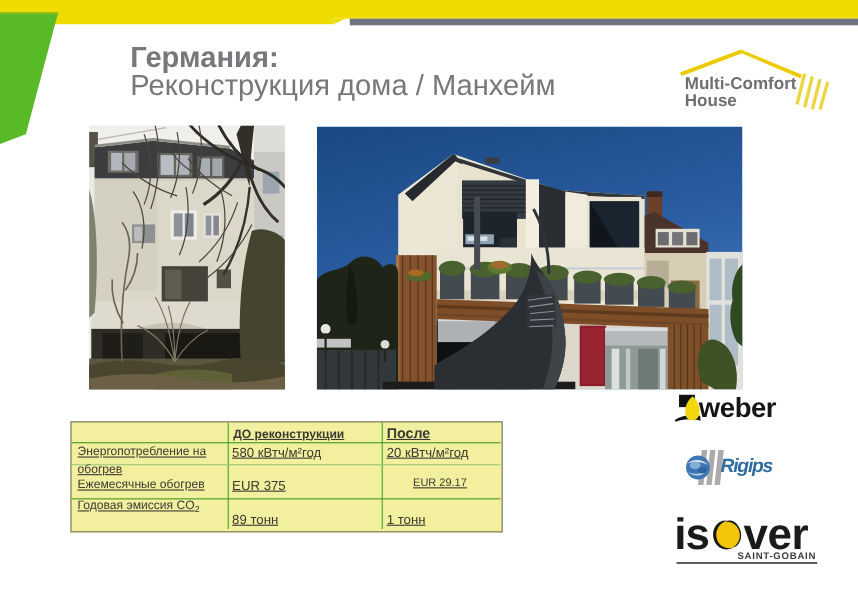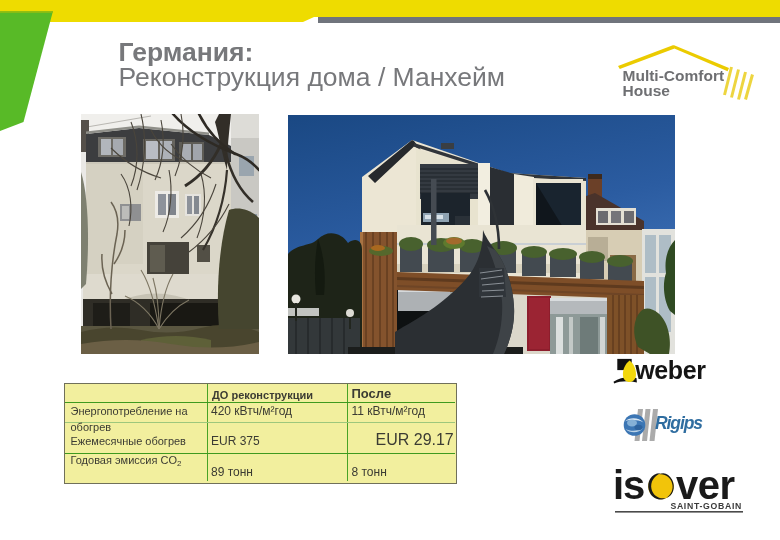--- a/index.html
+++ b/index.html
@@ -1,19 +1,19 @@
 <!DOCTYPE html>
 <html><head>
 <meta charset="utf-8">
 <style>
   html,body{margin:0;padding:0;}
   body{width:780px;height:540px;position:relative;overflow:hidden;background:#fff;
        font-family:"Liberation Sans", sans-serif;}
   .abs{position:absolute;}
-  .tc{color:#3B3B33;font-size:11px;line-height:12px;}
+  .tc{color:#3B3B33;font-size:11px;line-height:12px;text-decoration:underline;}
 </style>
 </head>
 <body>
 
 <div class="abs" style="left:0;top:0;width:780px;height:17.3px;background:#EEDC00;"></div>
 
 <div class="abs" style="left:0;top:0;width:303px;height:21.5px;background:#EEDC00;"></div>
 
 <div class="abs" style="left:303px;top:16.5px;width:0;height:0;border-top:5px solid #EEDC00;border-right:11px solid transparent;"></div>
 
@@ -353,35 +353,35 @@
 <div class="abs" style="left:64.5px;top:452.8px;width:390px;height:1.5px;background:#3F9A1F;"></div>
 
 <div class="abs tc" style="left:212px;top:388.5px;font-weight:bold;">ДО реконструкции</div>
 
 <div class="abs tc" style="left:351.5px;top:388px;font-weight:bold;font-size:13px;">После</div>
 
 <div class="abs tc" style="left:70.5px;top:405px;">Энергопотребление на</div>
 
 <div class="abs tc" style="left:70.5px;top:421px;">обогрев</div>
 
-<div class="abs tc" style="left:211px;top:404.5px;font-size:12px;">420 кВтч/м²год</div>
-
-<div class="abs tc" style="left:351.5px;top:404.5px;font-size:12px;">11 кВтч/м²год</div>
+<div class="abs tc" style="left:211px;top:404.5px;font-size:12px;">580 кВтч/м²год</div>
+
+<div class="abs tc" style="left:351.5px;top:404.5px;font-size:12px;">20 кВтч/м²год</div>
 
 <div class="abs tc" style="left:70.5px;top:434.5px;">Ежемесячные обогрев</div>
 
 <div class="abs tc" style="left:211px;top:434.5px;font-size:12px;">EUR 375</div>
 
-<div class="abs tc" style="left:351.5px;top:434px;font-size:16px;padding-left:24px;">EUR 29.17</div>
+<div class="abs tc" style="left:351.5px;top:434px;font-size:10px;padding-left:24px;">EUR 29.17</div>
 
 <div class="abs tc" style="left:70.5px;top:454px;">Годовая эмиссия CO<span style="font-size:8px;vertical-align:-2px;">2</span></div>
 
 <div class="abs tc" style="left:211px;top:465.5px;font-size:12px;text-align:center;">89 тонн</div>
 
-<div class="abs tc" style="left:351.5px;top:465.5px;font-size:12px;">8 тонн</div>
+<div class="abs tc" style="left:351.5px;top:465.5px;font-size:12px;">1 тонн</div>
 
 <svg class="abs" style="left:610px;top:355px;" width="110" height="32" viewBox="0 0 110 32">
 
   <rect x="7.3" y="3.9" width="14.4" height="11.2" fill="#111111"></rect>
   <path d="M3.5,26.8 C10,22.6 18,21.4 26.5,23 L26.9,27.4 C18,25.2 9.5,26.2 4.2,28.4 Z" fill="#111111"></path>
   <path d="M19.6,5.5 C15,9 12.2,15 13.1,21.5 C13.7,25.5 17,27.4 20.5,26.9 C24,26.4 26.2,23 26,18.5 C25.8,13.5 23.5,8.5 19.6,5.5 Z" fill="#F2D70C"></path>
 
   <text x="25.3" y="23.7" font-size="25" font-weight="bold" fill="#151515" letter-spacing="-0.4">weber</text>
 </svg>
 

